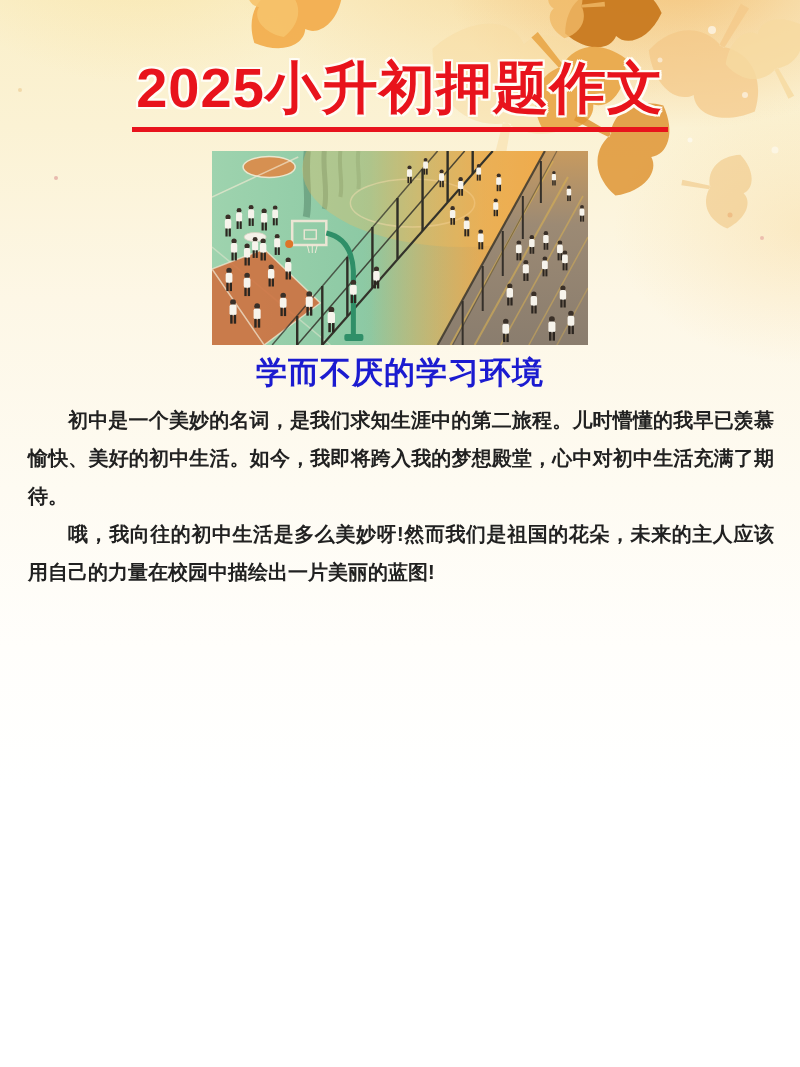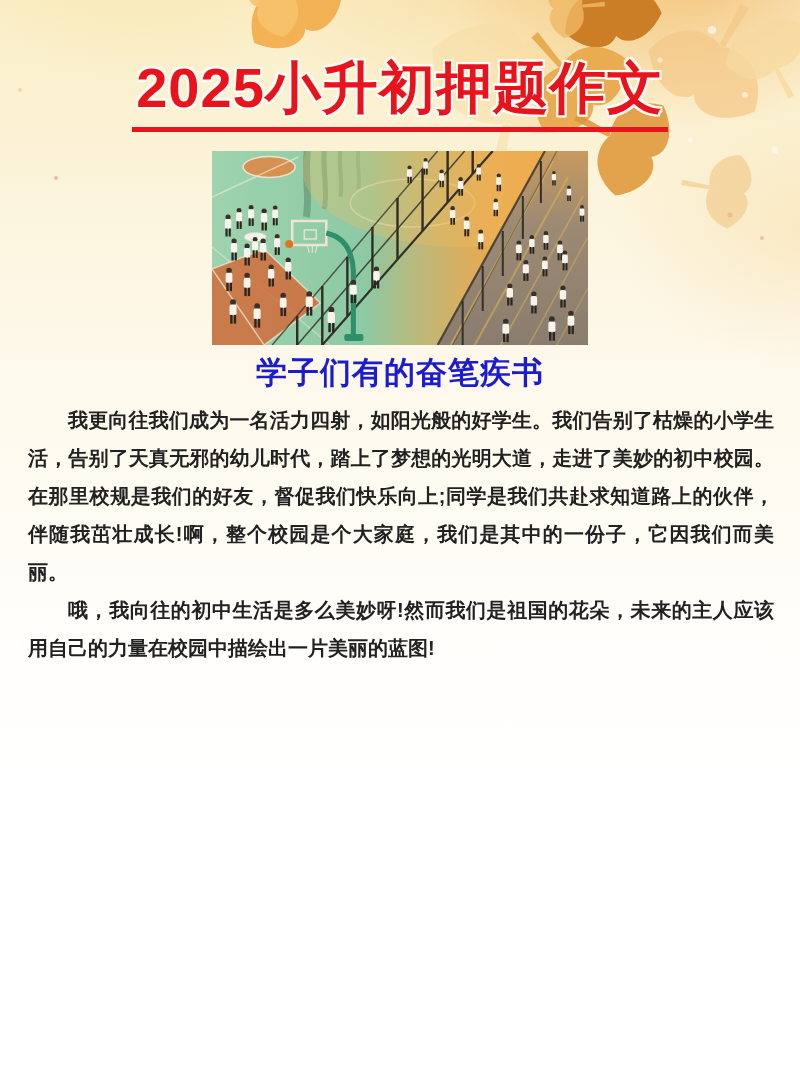--- a/index.html
+++ b/index.html
@@ -203,20 +203,20 @@
         <use href="#fig" transform="translate(339,177) scale(1.1)"></use>
           <use href="#fig" transform="translate(358,171) scale(1.05)"></use>
         <use href="#fig" transform="translate(293,179) scale(1.05)"></use>
           <use href="#fig" transform="translate(356,42) scale(0.7)"></use>
         <use href="#fig" transform="translate(341,27) scale(0.65)"></use>
           <use href="#fig" transform="translate(369,62) scale(0.75)"></use>
       </g>
     </svg>
   </div>
 
-  <h2 class="subtitle">学子们有的奋笔疾书</h2>
+  <h2 class="subtitle">学而不厌的学习环境</h2>
 
   <div class="essay">
-    <p>我更向往我们成为一名活力四射，如阳光般的好学生。我们告别了枯燥的小学生活，告别了天真无邪的幼儿时代，踏上了梦想的光明大道，走进了美妙的初中校园。在那里校规是我们的好友，督促我们快乐向上;同学是我们共赴求知道路上的伙伴，伴随我茁壮成长!啊，整个校园是个大家庭，我们是其中的一份子，它因我们而美丽。</p>
+    <p>初中是一个美妙的名词，是我们求知生涯中的第二旅程。儿时懵懂的我早已羡慕愉快、美好的初中生活。如今，我即将跨入我的梦想殿堂，心中对初中生活充满了期待。</p>
     <p>哦，我向往的初中生活是多么美妙呀!然而我们是祖国的花朵，未来的主人应该用自己的力量在校园中描绘出一片美丽的蓝图!</p>
   </div>
 
 </div>
 
 </body></html>

